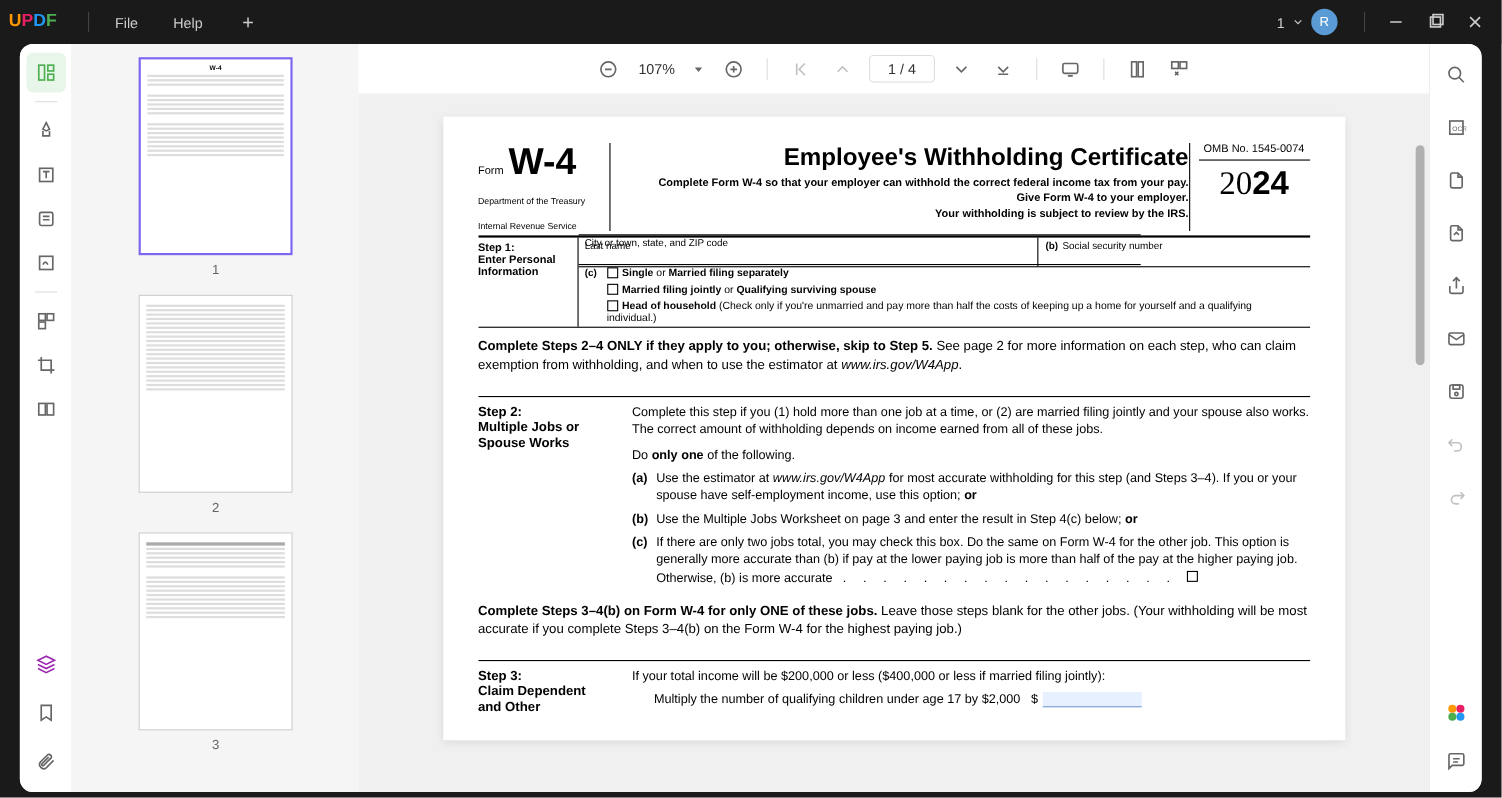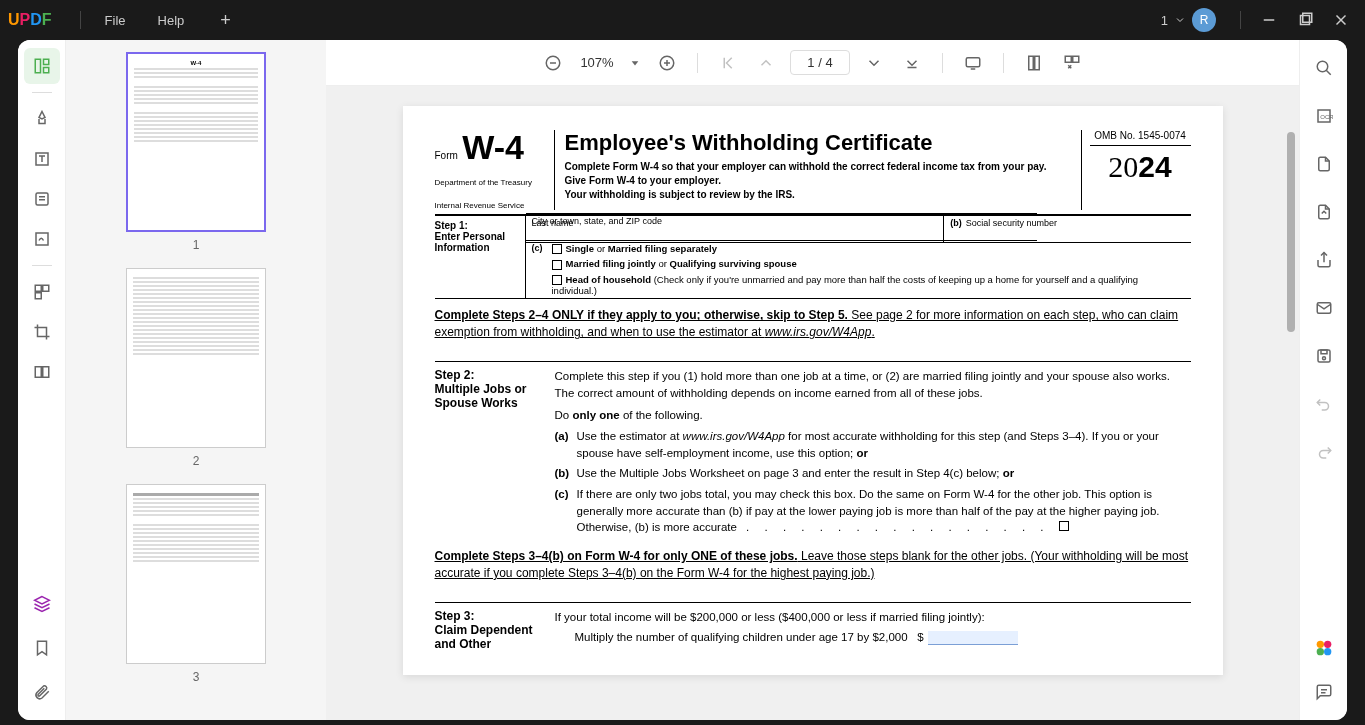--- a/index.html
+++ b/index.html
@@ -46,42 +46,42 @@
 .page-input { font-size: 13px; color: #333; padding: 4px 8px; border: 1px solid #ddd; border-radius: 4px; width: 60px; text-align: center; }
 
 .doc-viewport { flex: 1; overflow: auto; padding: 20px; position: relative; }
 .page { width: 820px; background: #fff; margin: 0 auto; padding: 24px 32px; box-shadow: 0 2px 8px rgba(0,0,0,0.1); font-family: Arial, Helvetica, sans-serif; color: #000; }
 
 .form-header { display: flex; border-bottom: 2px solid #000; padding-bottom: 4px; }
 .fh-left { width: 120px; border-right: 1px solid #000; padding-right: 8px; }
 .fh-form { font-size: 10px; }
 .fh-w4 { font-size: 34px; font-weight: bold; line-height: 1; }
 .fh-dept { font-size: 8px; margin-top: 14px; }
-.fh-center { flex: 1; text-align: left; padding: 0 10px; }
+.fh-center { flex: 1; text-align: right; padding: 0 0; }
 .fh-title { font-size: 22px; font-weight: bold; margin-bottom: 4px; }
 .fh-sub { font-size: 10px; font-weight: bold; line-height: 1.4; }
 .fh-right { width: 110px; border-left: 1px solid #000; padding-left: 8px; text-align: center; }
 .fh-omb { font-size: 10px; border-bottom: 1px solid #000; padding-bottom: 4px; margin-bottom: 4px; }
 .fh-year { font-size: 30px; font-weight: bold; }
 .fh-year .twenty { font-weight: normal; font-family: Georgia, serif;}
 
 .step-row { display: flex; border-bottom: 1px solid #000; }
 .step-label { width: 90px; padding: 4px 6px 4px 0; font-size: 10px; }
 .step-label b { font-weight: bold; }
 .step-body { flex: 1; border-left: 1px solid #000; }
 .field-row { display: flex; border-bottom: 1px solid #000; font-size: 9px; }
 .field-row:last-child { border-bottom: none; }
 .field-cell { padding: 2px 6px 14px 6px; border-right: 1px solid #000; }
 .field-cell:last-child { border-right: none; }
 .ltr { font-weight: bold; margin-right: 4px; }
 .chk-line { font-size: 9.5px; padding: 2px 6px; }
 .chk-box { display: inline-block; width: 10px; height: 10px; border: 1px solid #000; margin-right: 4px; vertical-align: middle; }
 
-.para { font-size: 12px; margin: 8px 0; line-height: 1.4; text-decoration: underline; }
-.step-block { display: flex; margin-top: 20px; }
+.para { font-size: 12px; margin: 8px 0; line-height: 1.4; }
+.step-block { display: flex; margin-top: 20px; gap: 20px; }
 .sb-left { width: 120px; font-size: 12px; }
 .sb-body { flex: 1; font-size: 11.5px; line-height: 1.45; }
 .sb-item { display: flex; margin: 4px 0; }
 .sb-ltr { font-weight: bold; width: 22px; flex-shrink: 0; }
 .fill-line { display: inline-block; border-bottom: 1px solid #7b9fd6; background: #e6f0ff; min-width: 90px; height: 14px; vertical-align: middle; margin-left: 4px; }
 
 .right-rail { width: 48px; background: #fff; border-left: 1px solid #eee; display: flex; flex-direction: column; align-items: center; padding-top: 12px; gap: 16px; }
 .rr-btn { width: 32px; height: 32px; display: flex; align-items: center; justify-content: center; cursor: pointer; color: #666; }
 .rr-bottom { margin-top: auto; margin-bottom: 12px; display: flex; flex-direction: column; align-items: center; gap: 12px; }
 .ai-icon { width: 22px; height: 22px; }

